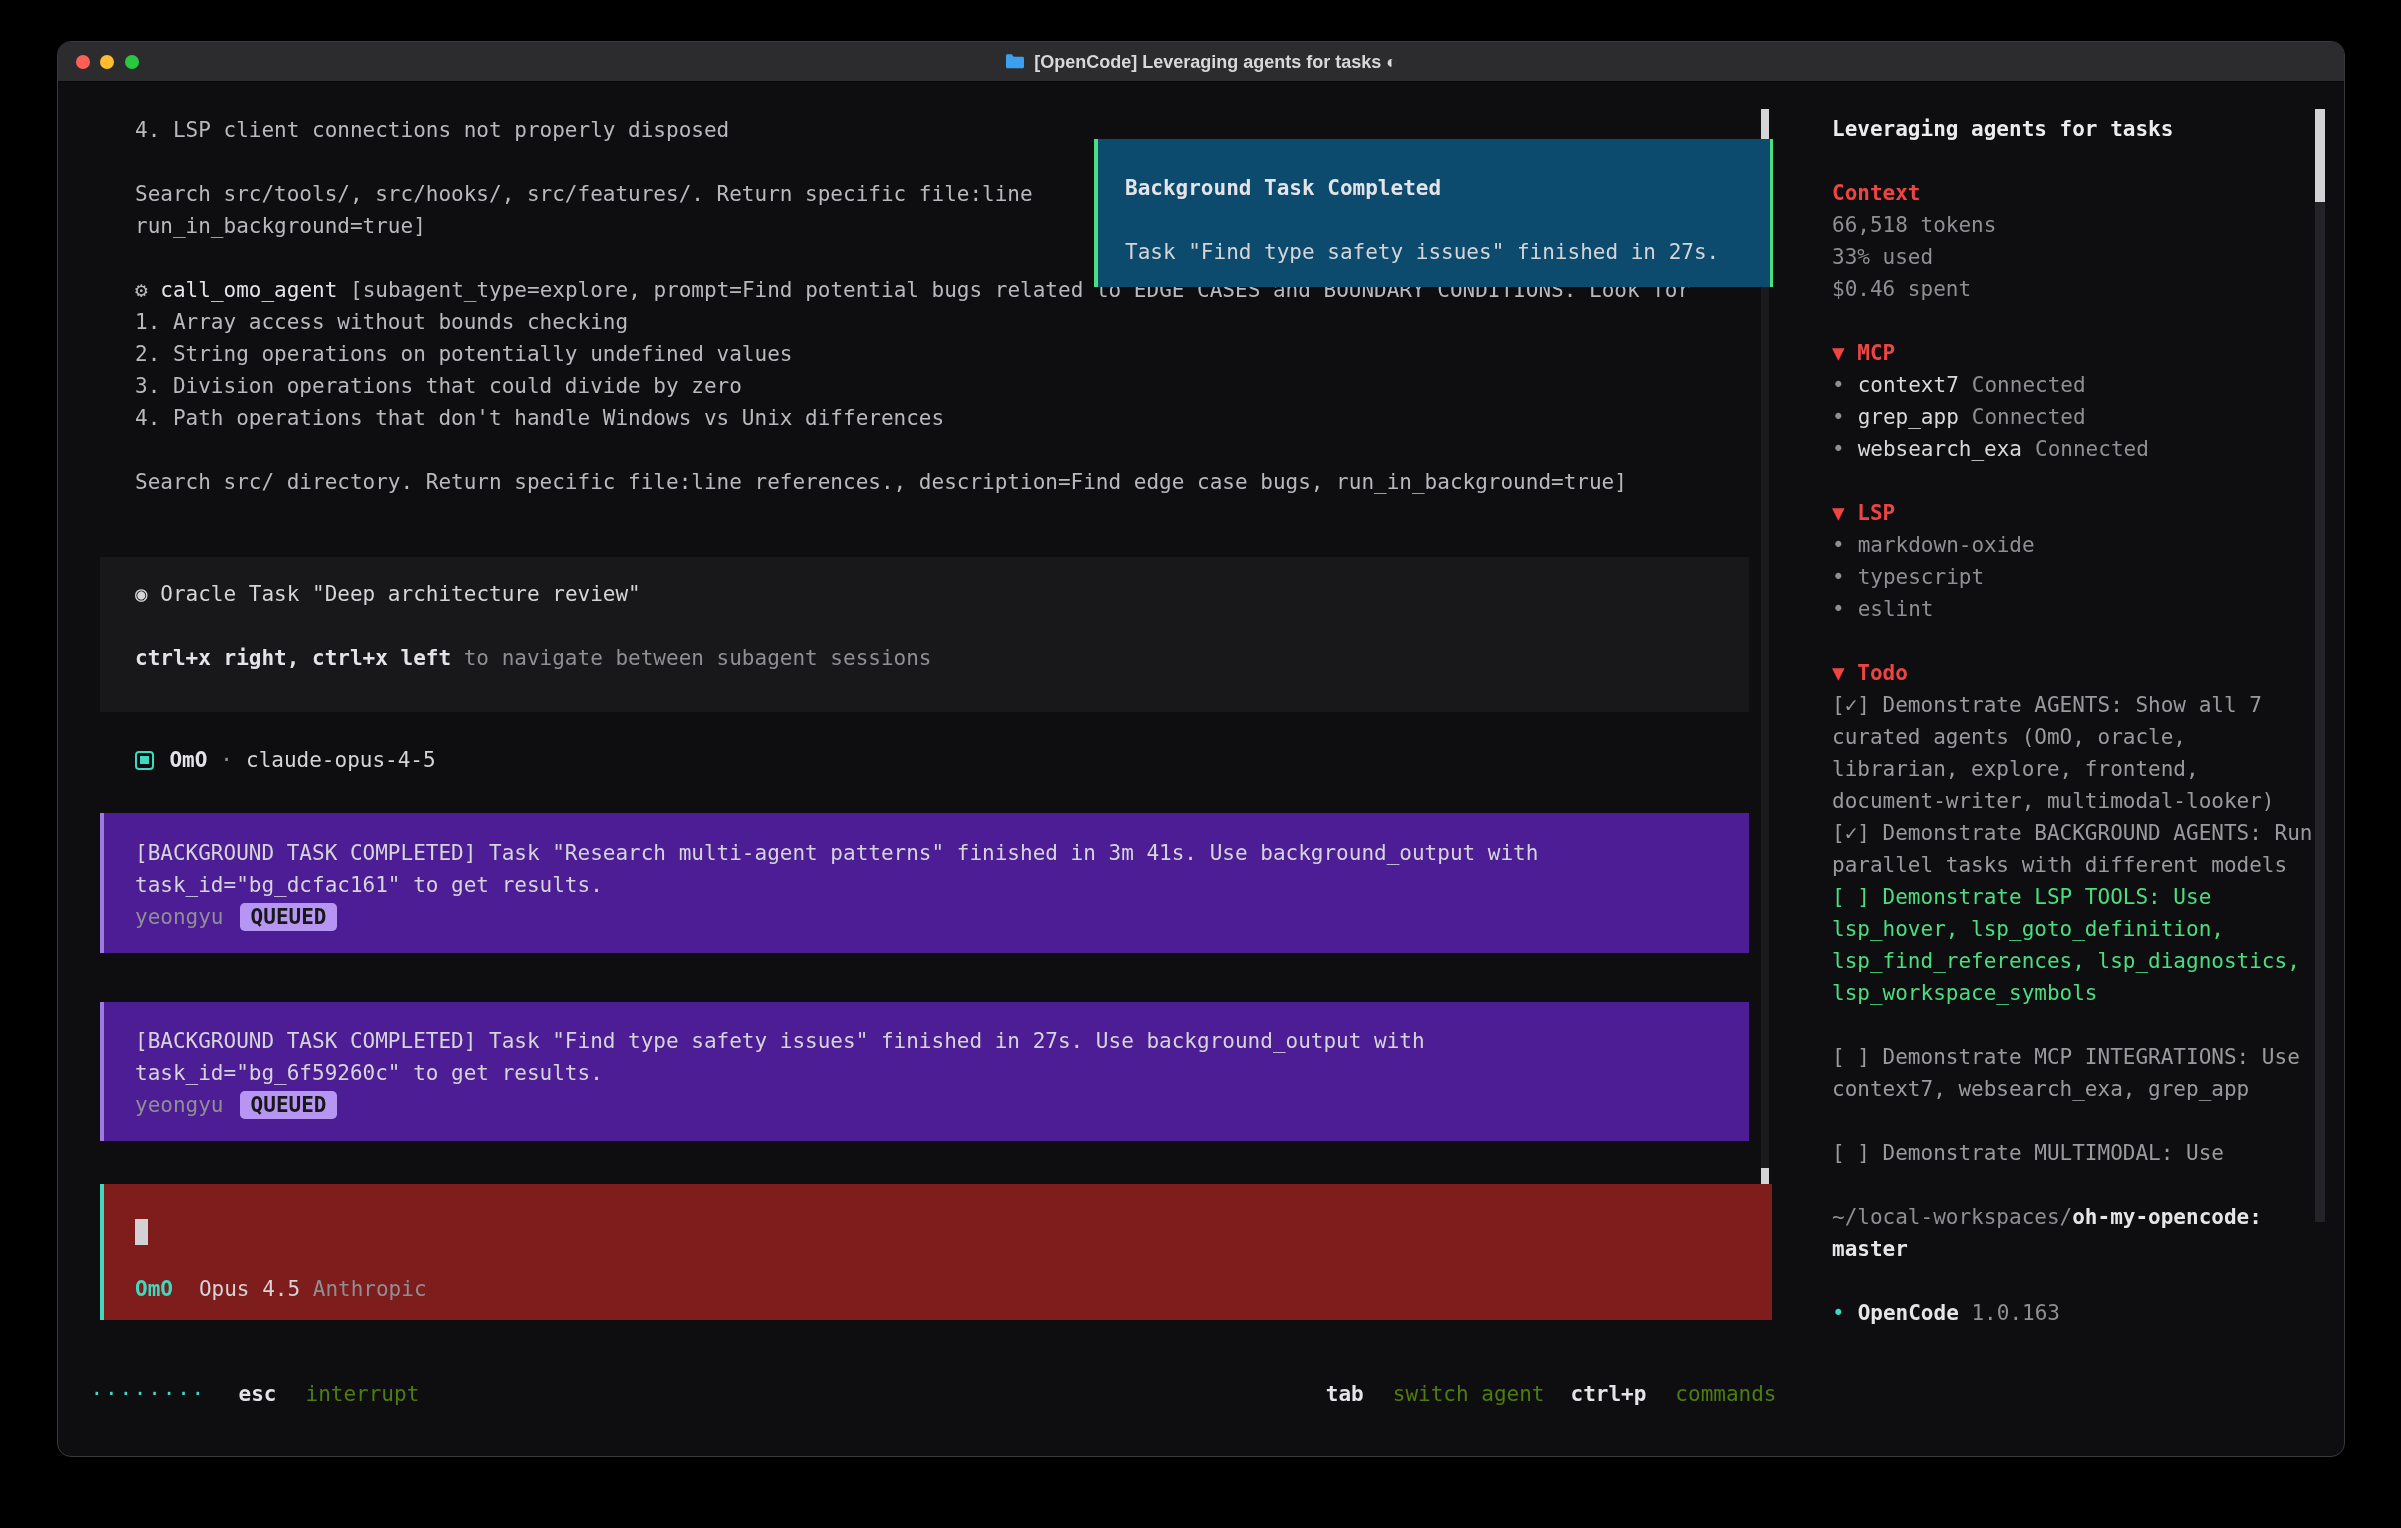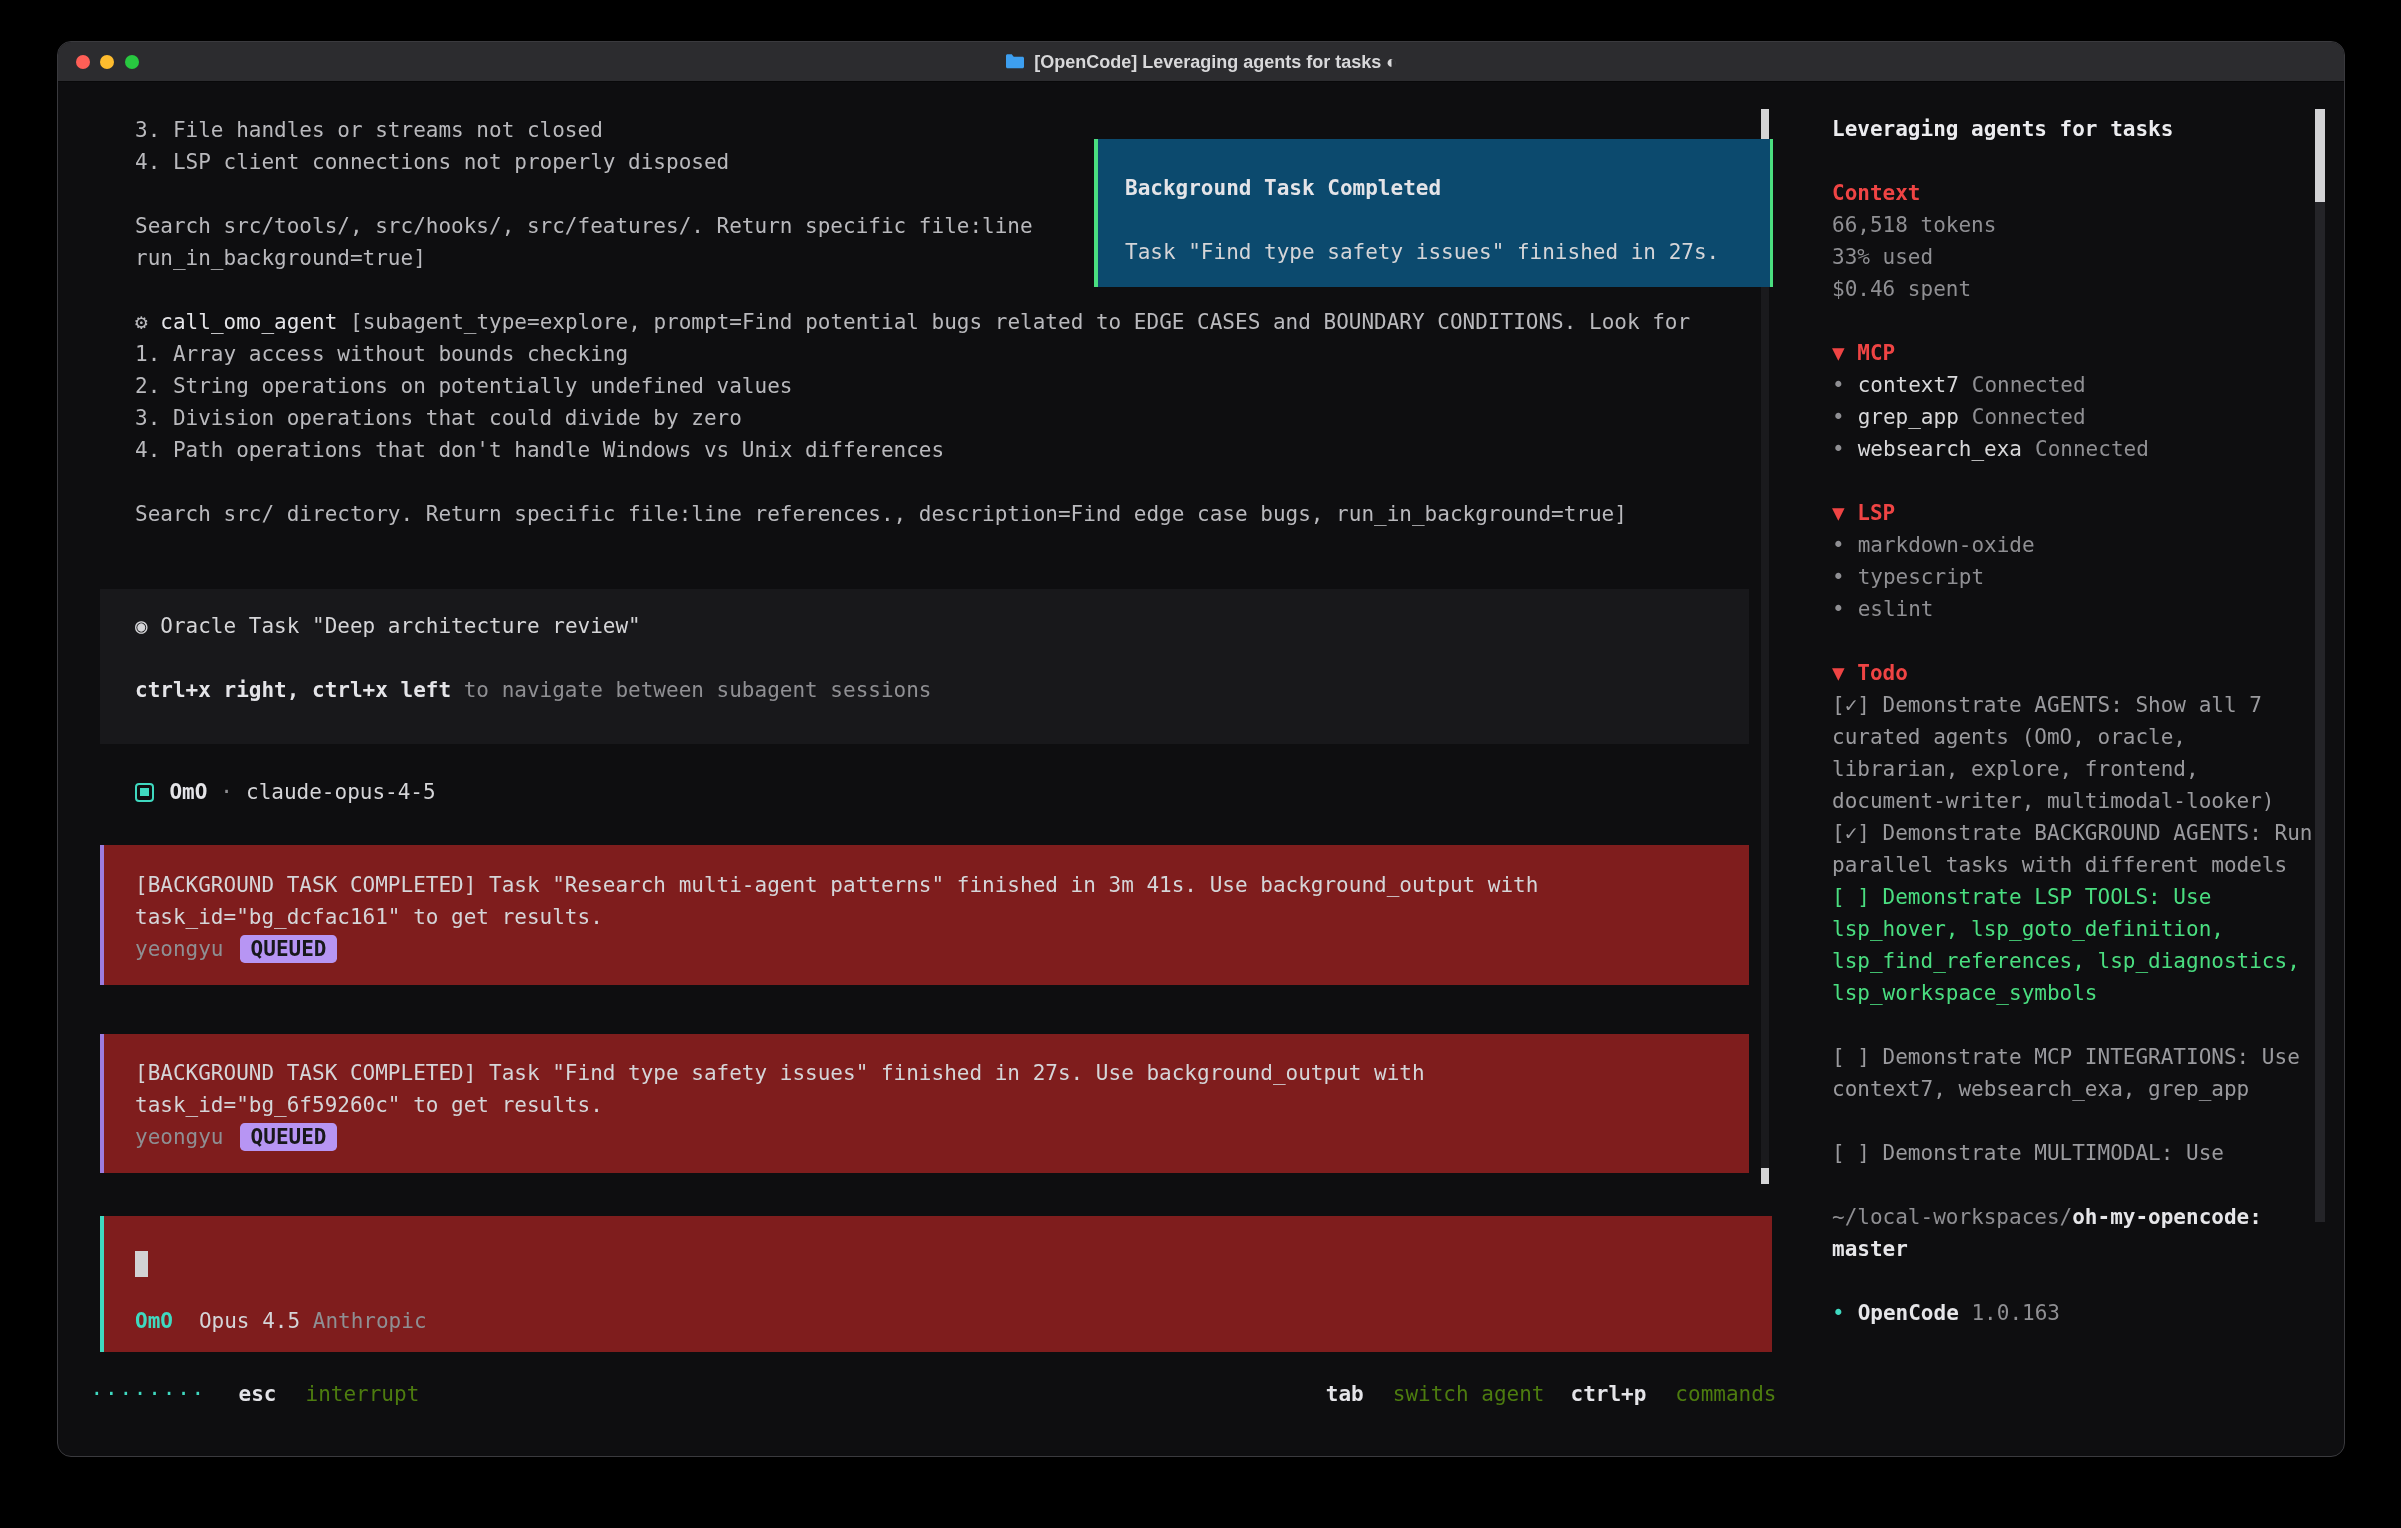--- a/index.html
+++ b/index.html
@@ -29,21 +29,21 @@
   
   .chat{ position:absolute; left:42px; top:72px; width:1649px; color:#b9b9bd; }
   .pad{ padding-left:35px; }
   .panel{ background:#18181b; }
   .oracle{ margin-top:59px; height:155px; padding:21px 0 0 35px; }
   .agent-line{ margin-top:32px; display:flex; align-items:center; }
   .checkbox{ width:19px; height:19px; border:2.4px solid #3fd9c0; border-radius:4.1px;
              display:inline-flex; align-items:center; justify-content:center; margin-right:15.4px; }
   .checkbox::after{ content:""; width:8.3px; height:8.3px; background:#3fd9c0; display:block; }
 
-  .msg{ background:#7f1d1d; border-left:4.1px solid #9d7ce0; width:1649px;
+  .msg{ background:#4c1d95; border-left:4.1px solid #9d7ce0; width:1649px;
         padding:23.6px 17.7px 20px 31px; margin-top:37px; }
   .msg + .msg{ margin-top:49px; }
   .badge{ display:inline-block; background:#b795f3; color:#18181b; font-weight:bold;
           line-height:28px; padding:0 10.6px; border-radius:4.7px; margin-left:16.5px; }
 
   .inputbox{ background:#7f1d1d; border-left:4.1px solid #3fd9c0; width:1672px; height:136px;
              padding:35px 0 0 31px; margin-top:43px; }
   .cursor{ display:block; width:13px; height:26px; background:#d2d2d4; }
   .modelrow{ margin-top:28px; }
   .sp2{ display:inline-block; width:26px; }
@@ -94,21 +94,20 @@
       <svg width="20" height="16.5" viewBox="0 0 20 16">
         <path d="M1 2.5C1 1.7 1.7 1 2.5 1h4.2l2 2.6h8.8c.8 0 1.5.7 1.5 1.5v8.4c0 .8-.7 1.5-1.5 1.5h-15C1.7 15 1 14.3 1 13.5z" fill="#3d9ff0"></path>
       </svg>
       <span>[OpenCode] Leveraging agents for tasks ◐</span>
     </div>
   </div>
 
   <div class="chat">
 
     <div class="pad">
-      <div class="line">3. File handles or streams not closed</div>
       <div class="line">4. LSP client connections not properly disposed</div>
       <div class="line"></div>
       <div class="line">Search src/tools/, src/hooks/, src/features/. Return specific file:line</div>
       <div class="line">run_in_background=true]</div>
     </div>
 
     <div class="gap"></div>
 
     <div class="pad">
       <div class="line"><span class="norm">⚙</span><span> </span><span class="bright">call_omo_agent</span><span> </span><span class="norm">[subagent_type=explore, prompt=Find potential bugs related to EDGE CASES and BOUNDARY CONDITIONS. Look for</span></div>

